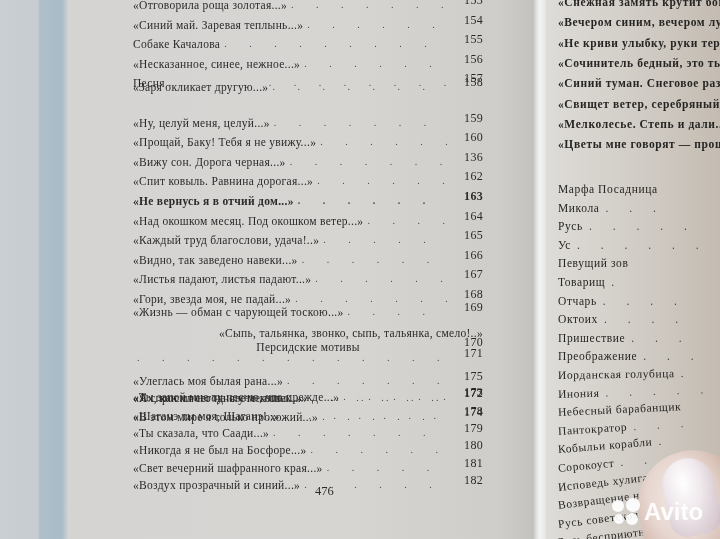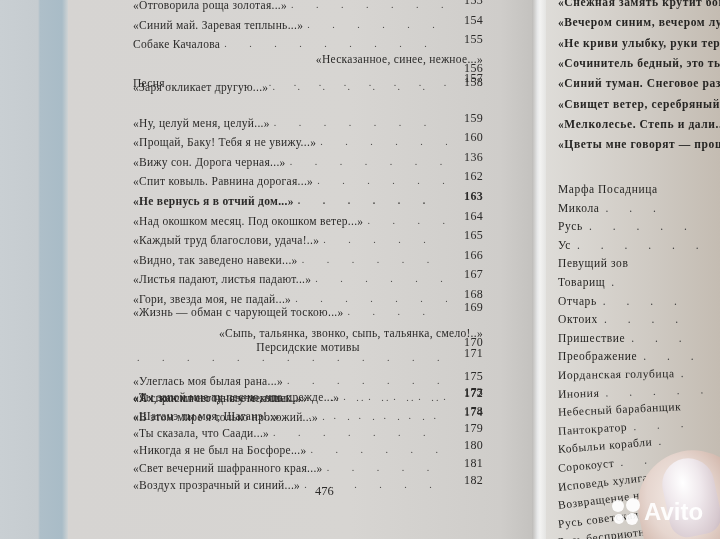--- a/index.html
+++ b/index.html
@@ -94,21 +94,21 @@
     <div class="toc-row" style="top: 12.6px;">
       <span class="title">«Синий май. Заревая теплынь...»</span>
       <span class="dots"></span>
       <span class="pg">154</span>
     </div>
     <div class="toc-row" style="top: 32.2px;">
       <span class="title">Собаке Качалова</span>
       <span class="dots"></span>
       <span class="pg">155</span>
     </div>
-    <div class="toc-row" style="top: 51.8px; flex-direction: column;">
+    <div class="toc-row" style="top: 51.8px;">
       <span class="title">«Несказанное, синее, нежное...»</span>
       <span class="dots"></span>
       <span class="pg">156</span>
     </div>
     <div class="toc-row" style="top: 71.4px;">
       <span class="title">Песня</span>
       <span class="dots"></span>
       <span class="pg">157</span>
     </div>
     <div class="toc-row" style="top: 75px;">

